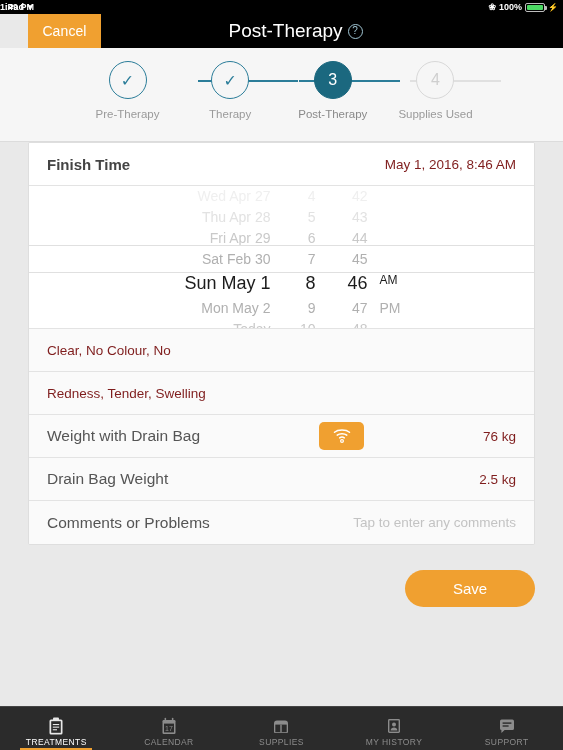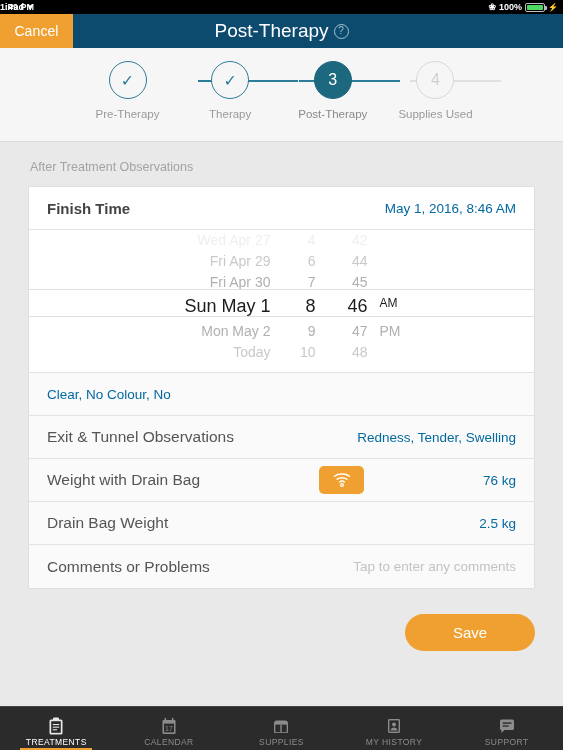--- a/index.html
+++ b/index.html
@@ -29,22 +29,22 @@
   }
   .battery:after{
     content:""; position:absolute; right:-3px; top:2.5px; width:2px; height:4px;
     background:#bdbdbd; border-radius:0 1px 1px 0;
   }
   .battery i{ position:absolute; left:1px; top:1px; bottom:1px; width:16px; background:#4cd964; border-radius:1px; display:block;}
   .bolt{ font-size:8px; }
 
   
   .navbar{
-    height:34px; background:#0c4a6e; position:relative;
-    display:flex; align-items:center;
+    height:34px; background:#000000; position:relative;
+    display:flex; align-items:center;margin-left:28px;
   }
   .cancel-btn{
     width:73px; height:34px; background:#f0a030; color:#ffffff;
     display:flex; align-items:center; justify-content:center;
     font-size:14px; cursor:pointer; letter-spacing:.1px;
   }
   .nav-title-wrap{
     position:absolute; left:0; right:0; top:0; height:34px;
     display:flex; align-items:center; justify-content:center; gap:5px;
     pointer-events:none;
@@ -94,21 +94,21 @@
   }
   .row{
     height:43px; display:flex; align-items:center; justify-content:space-between;
     padding:0 18px; border-bottom:1px solid #e3e3e3; background:#fafafa;
     cursor:pointer;
   }
   .row.white{ background:#ffffff; }
   .row:last-child{ border-bottom:none; }
   .row-label{ font-size:15.5px; color:#555; }
   .row-label.bold{ font-weight:bold; color:#444; font-size:15px; }
-  .row-value{ font-size:13.5px; color:#0369a1; }
+  .row-value{ font-size:13.5px; color:#7f1d1d; }
   .row-value.dim{ color:#c3c3c3; }
   .row-mid{ flex:1; display:flex; justify-content:center; }
 
   .bt-button{
     width:45px; height:28px; background:#f0a030; border-radius:5px;
     display:flex; align-items:center; justify-content:center; cursor:pointer;
   }
 
   
   .picker{
@@ -212,54 +212,61 @@
     </div>
     <div class="step">
       <div class="bubble todo">4</div>
       <div class="step-label">Supplies Used</div>
     </div>
   </div>
 </div>
 
 <div class="content">
 
-  <div class="section-title">After Treatment Observations</div>
 
   <div class="card">
 
     <div class="row white">
       <span class="row-label bold">Finish Time</span>
       <span class="row-value">May 1, 2016, 8:46 AM</span>
     </div>
 
     <div class="picker">
       <div class="pk-rows">
 
         <div class="pk-row f1">
             <div class="pk-inner">
           <span class="col-date">Wed Apr 27</span>
           <span class="col-hour">4</span>
           <span class="col-min">42</span>
           <span class="col-mer"></span>
         </div>
           </div>
 
+        <div class="pk-row f2">
+            <div class="pk-inner">
+          <span class="col-date">Thu Apr 28</span>
+          <span class="col-hour">5</span>
+          <span class="col-min">43</span>
+          <span class="col-mer"></span>
+        </div>
+          </div>
 
         <div class="pk-row f3">
             <div class="pk-inner">
           <span class="col-date">Fri Apr 29</span>
           <span class="col-hour">6</span>
           <span class="col-min">44</span>
           <span class="col-mer"></span>
         </div>
           </div>
 
         <div class="pk-row near">
             <div class="pk-inner">
-          <span class="col-date">Fri Apr 30</span>
+          <span class="col-date">Sat Feb 30</span>
           <span class="col-hour">7</span>
           <span class="col-min">45</span>
           <span class="col-mer"></span>
         </div>
           </div>
 
         <div class="pk-row sel">
             <div class="pk-inner">
           <span class="col-date">Sun May 1</span>
           <span class="col-hour">8</span>
@@ -288,21 +295,20 @@
 
       </div>
       <div class="pk-sel"></div>
     </div>
 
     <div class="row">
       <span class="row-value">Clear, No Colour, No</span>
     </div>
 
     <div class="row">
-      <span class="row-label">Exit &amp; Tunnel Observations</span>
       <span class="row-value">Redness, Tender, Swelling</span>
     </div>
 
     <div class="row">
       <span class="row-label">Weight with Drain Bag</span>
       <span class="row-mid">
         <span class="bt-button">
           <svg width="20" height="16" viewBox="0 0 20 16" aria-hidden="true">
             <path d="M2.5 4.2 C6 1.2 14 1.2 17.5 4.2" stroke="#ffffff" stroke-width="1.5" fill="none" stroke-linecap="round"></path>
             <path d="M5.2 7.1 C7.6 5.2 12.4 5.2 14.8 7.1" stroke="#ffffff" stroke-width="1.5" fill="none" stroke-linecap="round"></path>

